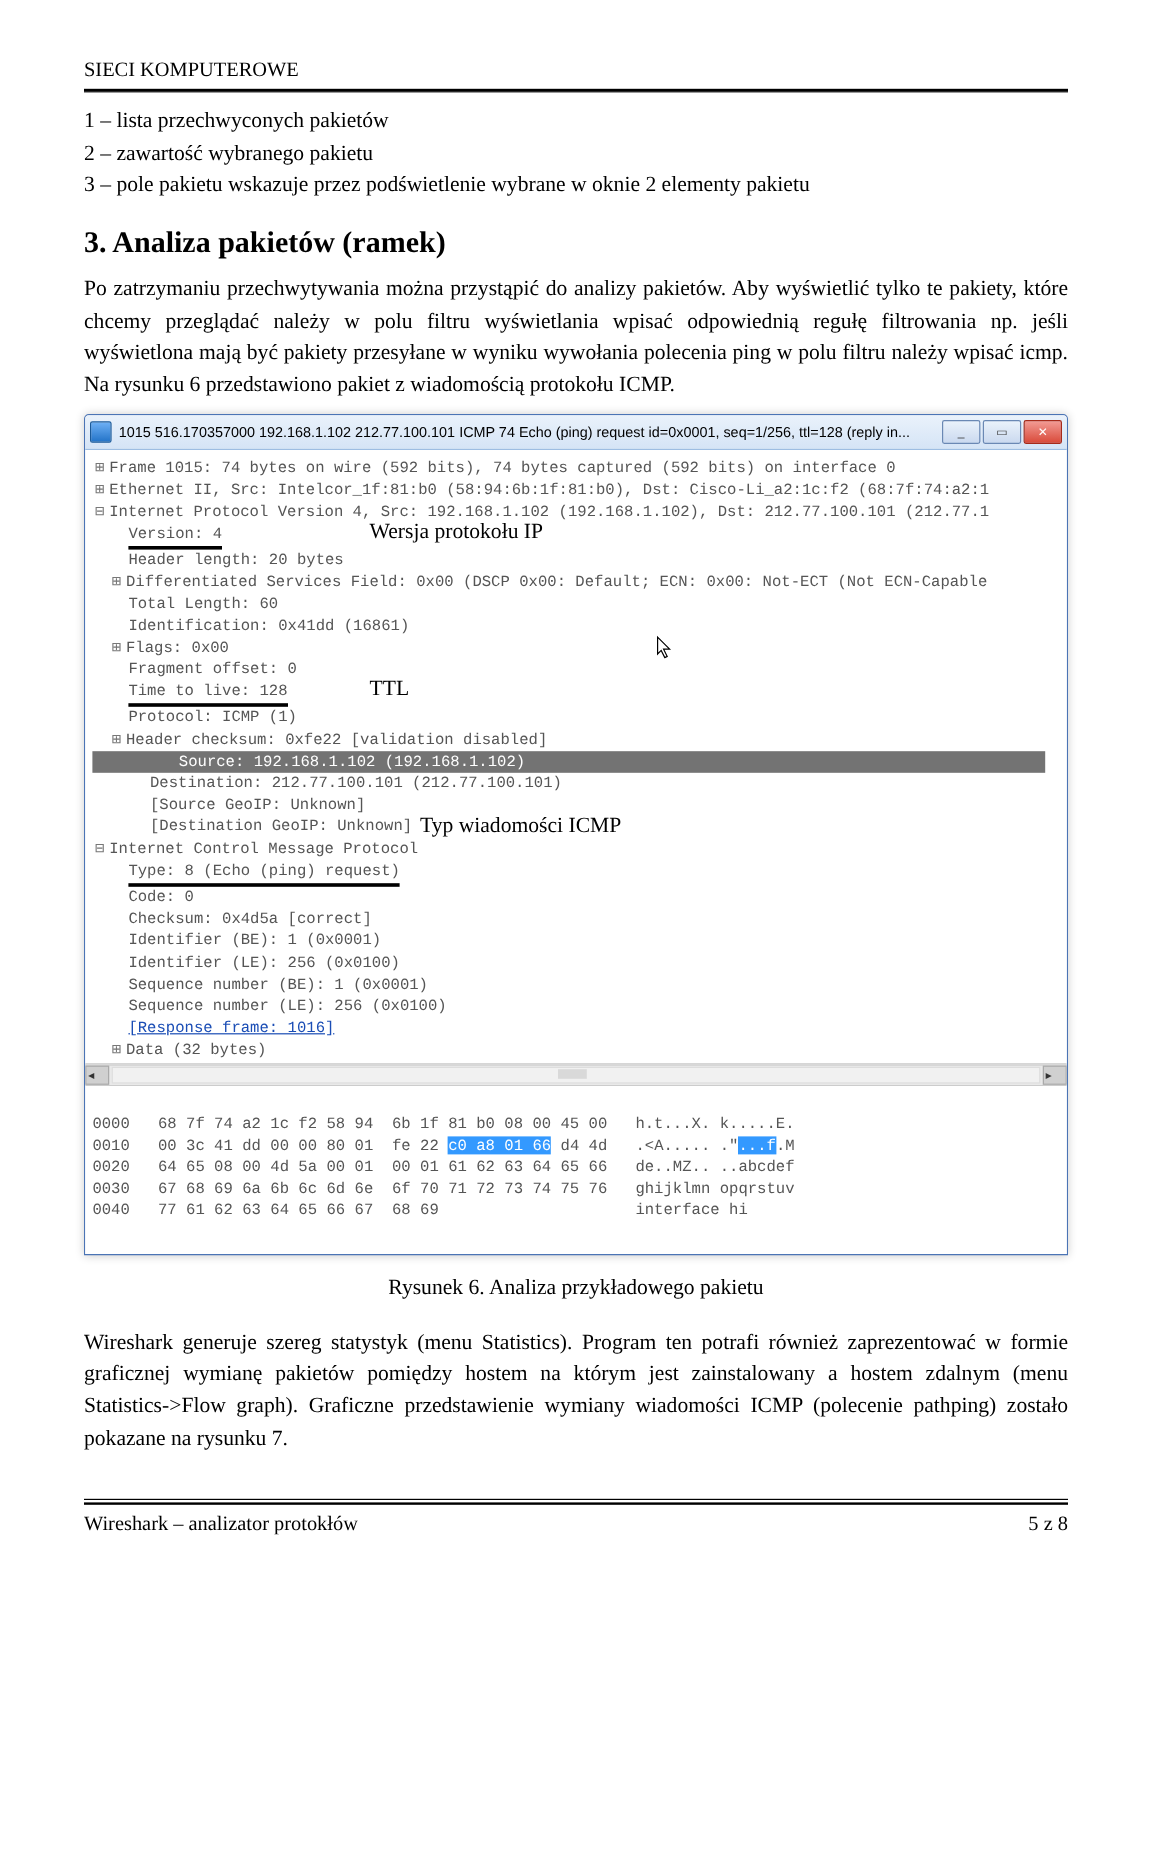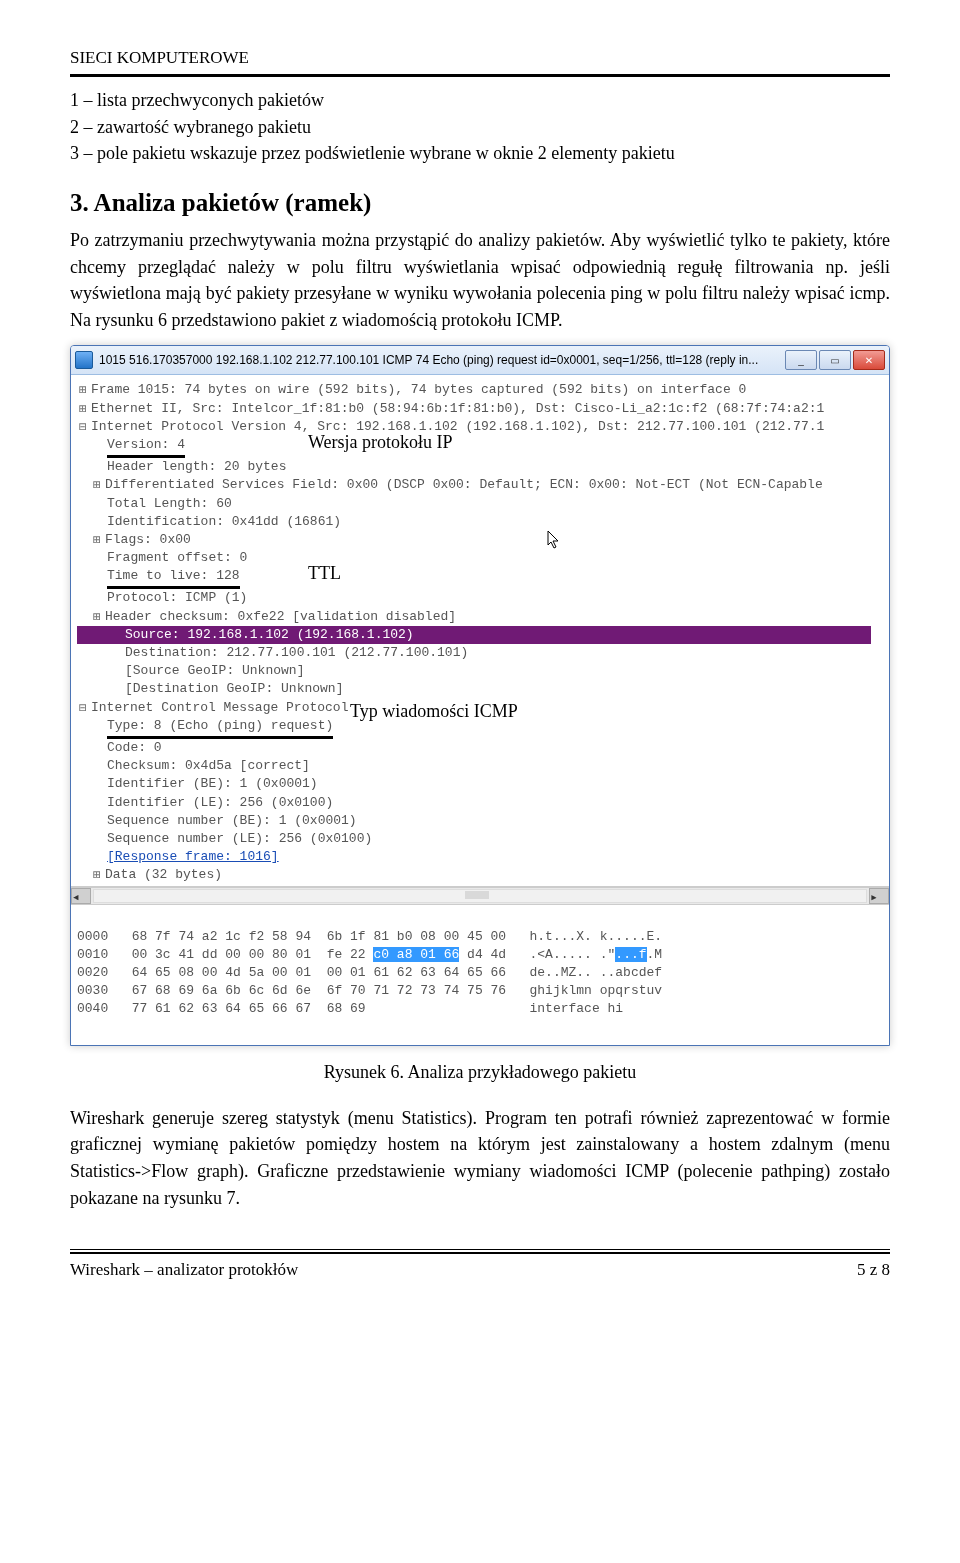--- a/index.html
+++ b/index.html
@@ -100,24 +100,24 @@
     font-family: monospace;
   }
   .indent1 { padding-left: 30px; }
   .indent2 { padding-left: 48px; }
   .version-underline {
     border-bottom: 3px solid #000;
     padding-bottom: 1px;
     display: inline-block;
   }
   .highlighted-row {
-    background: #701a75;
+    background: #737373;
     color: #fff;
     display: block;
-    padding-left: 48px;
+    padding-left: 72px;
     margin-right: 12px;
   }
   .bluelink { color: #1a4db5; text-decoration: underline; }
   .scroll-placeholder {
     height: 16px;
     background: #e9e9e9;
     border-top: 1px solid #ccc;
     display:flex;
     align-items:center;
   }
@@ -247,21 +247,21 @@
 <span><span>0000</span>   <span>68 7f 74 a2 1c f2 58 94  6b 1f 81 b0 08 00 45 00</span>   <span>h.t...X. k.....E.</span></span>
 <span><span>0010</span>   <span>00 3c 41 dd 00 00 80 01  fe 22 </span><span class="hex-hi">c0 a8 01 66</span><span> d4 4d</span>   <span>.&lt;A..... ."</span><span class="hex-hi">...f</span><span>.M</span></span>
 <span><span>0020</span>   <span>64 65 08 00 4d 5a 00 01  00 01 61 62 63 64 65 66</span>   <span>de..MZ.. ..abcdef</span></span>
 <span><span>0030</span>   <span>67 68 69 6a 6b 6c 6d 6e  6f 70 71 72 73 74 75 76</span>   <span>ghijklmn opqrstuv</span></span>
 <span><span>0040</span>   <span>77 61 62 63 64 65 66 67  68 69</span>                     <span>interface hi</span></span>
       </div>
     </div>
 
     <span class="annot" style="top:87px; left:238px;">Wersja protokołu IP</span>
     <span class="annot" style="top:218px; left:238px;">TTL</span>
-    <span class="annot" style="top:356px; left:280px;">Typ wiadomości ICMP</span>
+    <span class="annot" style="top:332px; left:280px;">Typ wiadomości ICMP</span>
 
     <svg class="cursor-svg" style="top:184px; left:476px;" viewBox="0 0 16 20">
       <path d="M2 2 L2 16 L5 13 L8 19 L10 18 L7 12 L12 12 Z" fill="#fff" stroke="#000" stroke-width="1"></path>
     </svg>
   </div>
 
   <div class="caption">Rysunek 6. Analiza przykładowego pakietu</div>
 
   <div class="para">Wireshark generuje szereg statystyk (menu Statistics). Program ten potrafi również zaprezentować w formie graficznej wymianę pakietów pomiędzy hostem na którym jest zainstalowany a hostem zdalnym (menu Statistics-&gt;Flow graph). Graficzne przedstawienie wymiany wiadomości ICMP (polecenie pathping) zostało pokazane na rysunku 7.</div>
 

